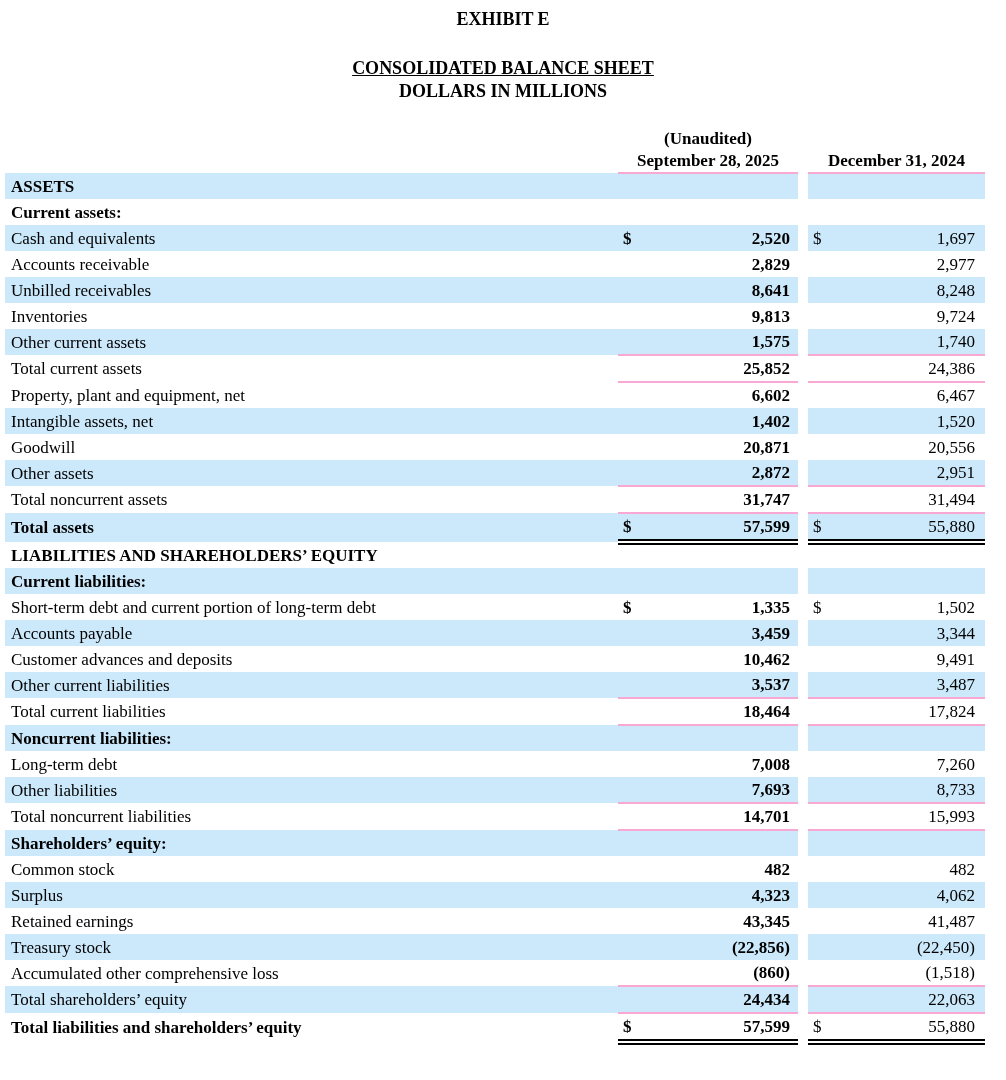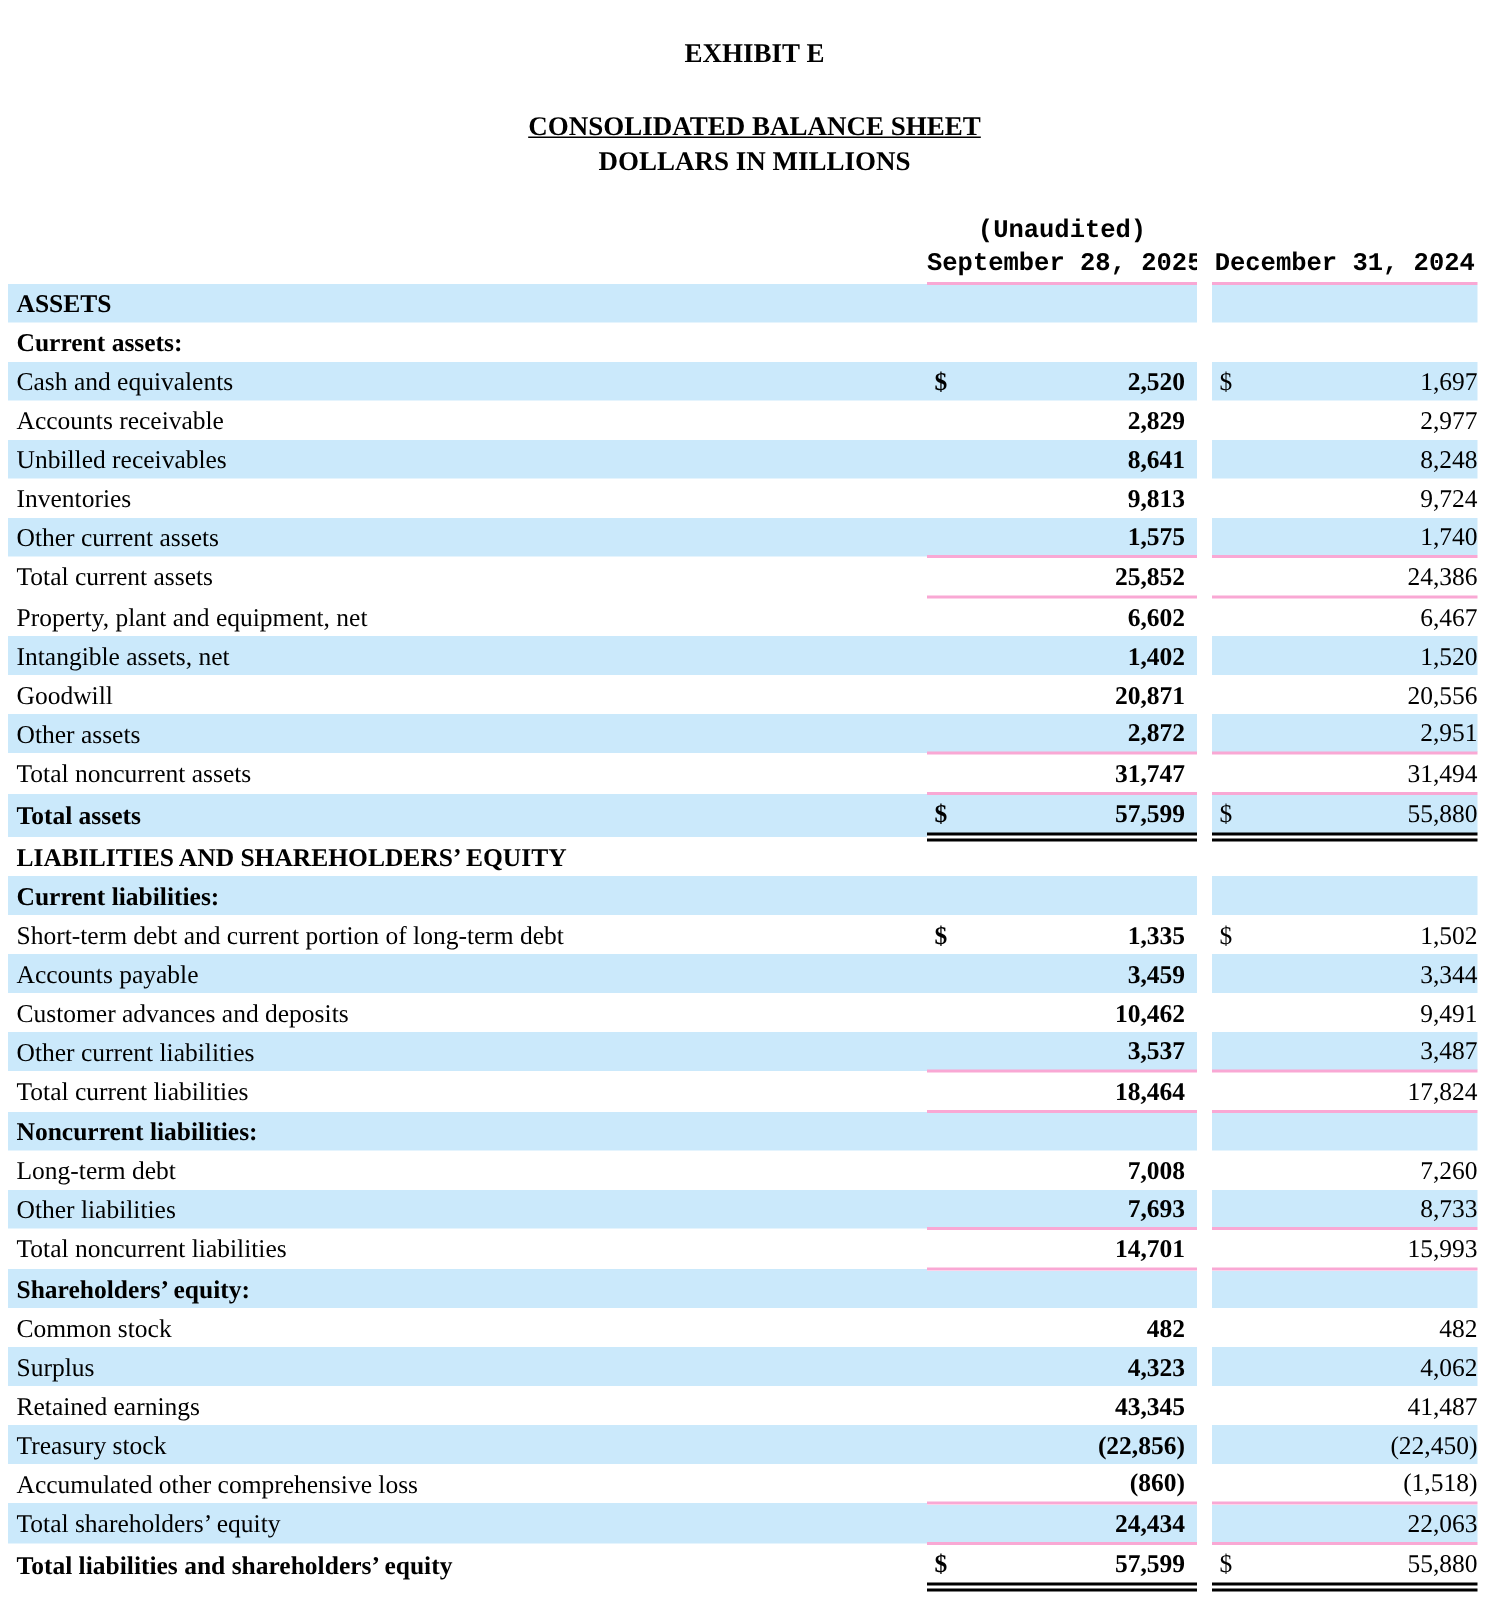--- a/index.html
+++ b/index.html
@@ -11,21 +11,21 @@
     color: #000;
     overflow: hidden;
   }
   .page { width: 1006px; height: 1080px; }
   .title {
     text-align: center;
     font-weight: bold;
     font-size: 18px;
     line-height: 23px;
   }
-  .title.exhibit { padding-top: 24px; }
+  .title.exhibit { padding-top: 8px; }
   .title.main { margin-top: 26px; text-decoration: underline; }
   table.bs {
     border-collapse: collapse;
     table-layout: fixed;
     width: 980px;
     margin: 24px 0 0 5px;
   }
   td {
     font-size: 17px;
     height: 26px;
@@ -33,25 +33,25 @@
     padding: 0;
     vertical-align: middle;
     overflow: hidden;
     white-space: nowrap;
   }
   thead td { height: 23px; line-height: 22px; }
   td.label { padding-left: 6px; }
   td.dsign { text-align: left; padding-left: 5px; }
   td.val   { text-align: right; }
   td.val1  { padding-right: 8px; }
-  td.val2  { }
+  td.val2  { padding-right: 10px; }
   td.gap   { background: #ffffff !important; }
   .b { font-weight: bold; }
   .reg { font-weight: normal; }
-  .hdr { text-align: center; font-weight: bold; font-family: Liberation Mono, monospace; }
+  .hdr { text-align: center; font-weight: bold; }
   tr.shaded td { background: #cbe9fb; }
   tr.shaded td.gap { background: #ffffff; }
   td.u1 { border-bottom: 2px solid #f9a8d4; }
   td.u2 { border-bottom: 6px double #000; }
 </style>
 </head>
 <body>
 
 <div class="page">
   <div class="title exhibit">EXHIBIT E</div>

